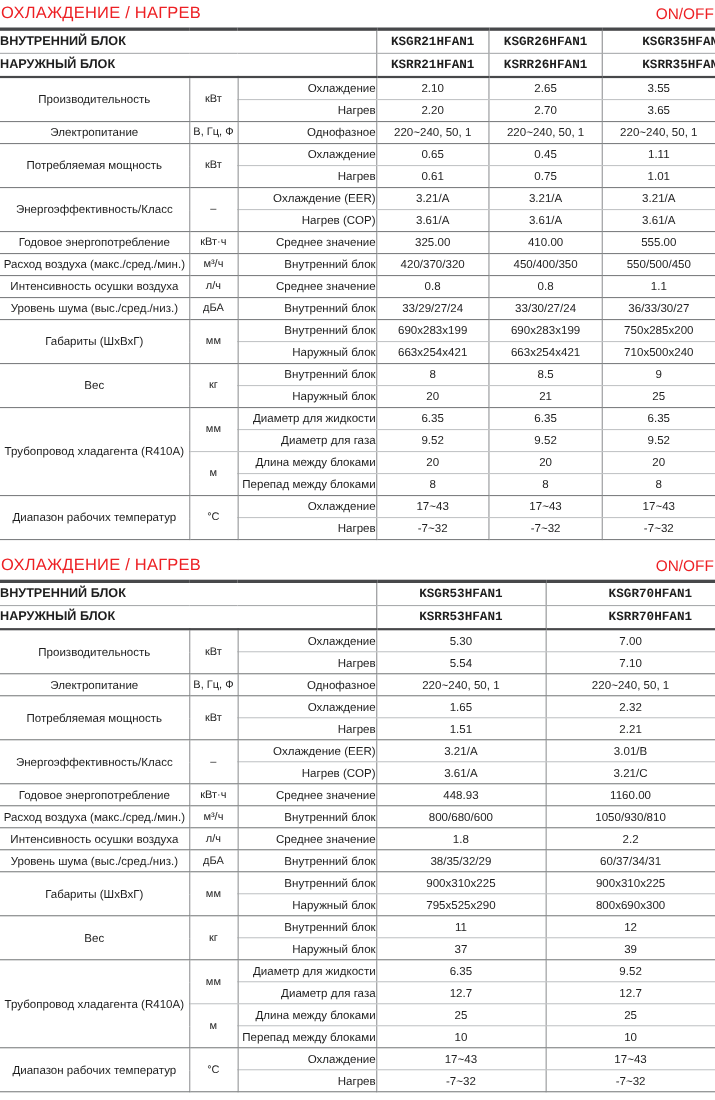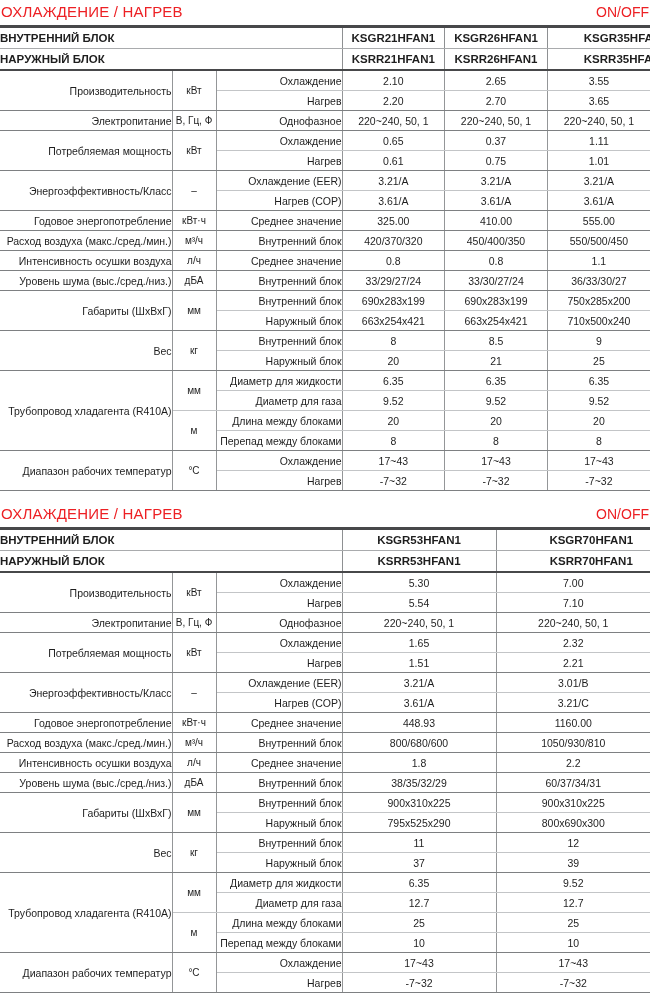--- a/index.html
+++ b/index.html
@@ -36,32 +36,33 @@
   thead tr:last-child  th{ border-bottom:2px solid #47484a; }
   thead th{ height:20px; background:#fff; }
   th.hlabel{
     text-align:left; padding-left:6px;
     font-weight:bold; font-size:11.5px;
     border-right:1px solid #8e9092;
   }
   th.hmodel{
     text-align:center; font-weight:bold; font-size:11.5px;
     border-right:1px solid #8e9092;
+    font-family:Liberation Mono, monospace;
   }
   thead th:last-child{ border-right:none;padding-left:36px; }
   
   tbody td{
     height:19px; font-size:10.5px;
     border-bottom:1px solid #c3c5c7;
     border-right:1px solid #949698;
   }
   tbody td:last-child{ border-right:none; }
   tr.gend td{ border-bottom-color:#7e8082; }
   td.name{
-    text-align:right; padding-left:5px; padding-right:10px;
+    text-align:center; padding-left:5px; padding-right:10px;
     white-space:normal; line-height:12px;
     border-bottom-color:#7e8082;
   }
   td.unit{ text-align:center; font-size:10px; }
   td.unit.useg-end{ border-bottom-color:#7e8082; }
   td.sub{ text-align:right; padding-left:7px; }
   td.val{ text-align:center; }
 </style>
 </head>
 <body>
@@ -117,21 +118,21 @@
             <td class="sub">Однофазное</td>
             <td class="val">220~240, 50, 1</td>
             <td class="val">220~240, 50, 1</td>
             <td class="val">220~240, 50, 1</td>
           </tr>
           <tr>
             <td class="name" rowspan="2">Потребляемая мощность</td>
             <td class="unit useg-end" rowspan="2">кВт</td>
             <td class="sub">Охлаждение</td>
             <td class="val">0.65</td>
-            <td class="val">0.37</td>
+            <td class="val">0.45</td>
             <td class="val">1.11</td>
           </tr>
           <tr class="gend">
             <td class="sub">Нагрев</td>
             <td class="val">0.61</td>
             <td class="val">0.75</td>
             <td class="val">1.01</td>
           </tr>
           <tr>
             <td class="name" rowspan="2">Энергоэффективность/Класс</td>

